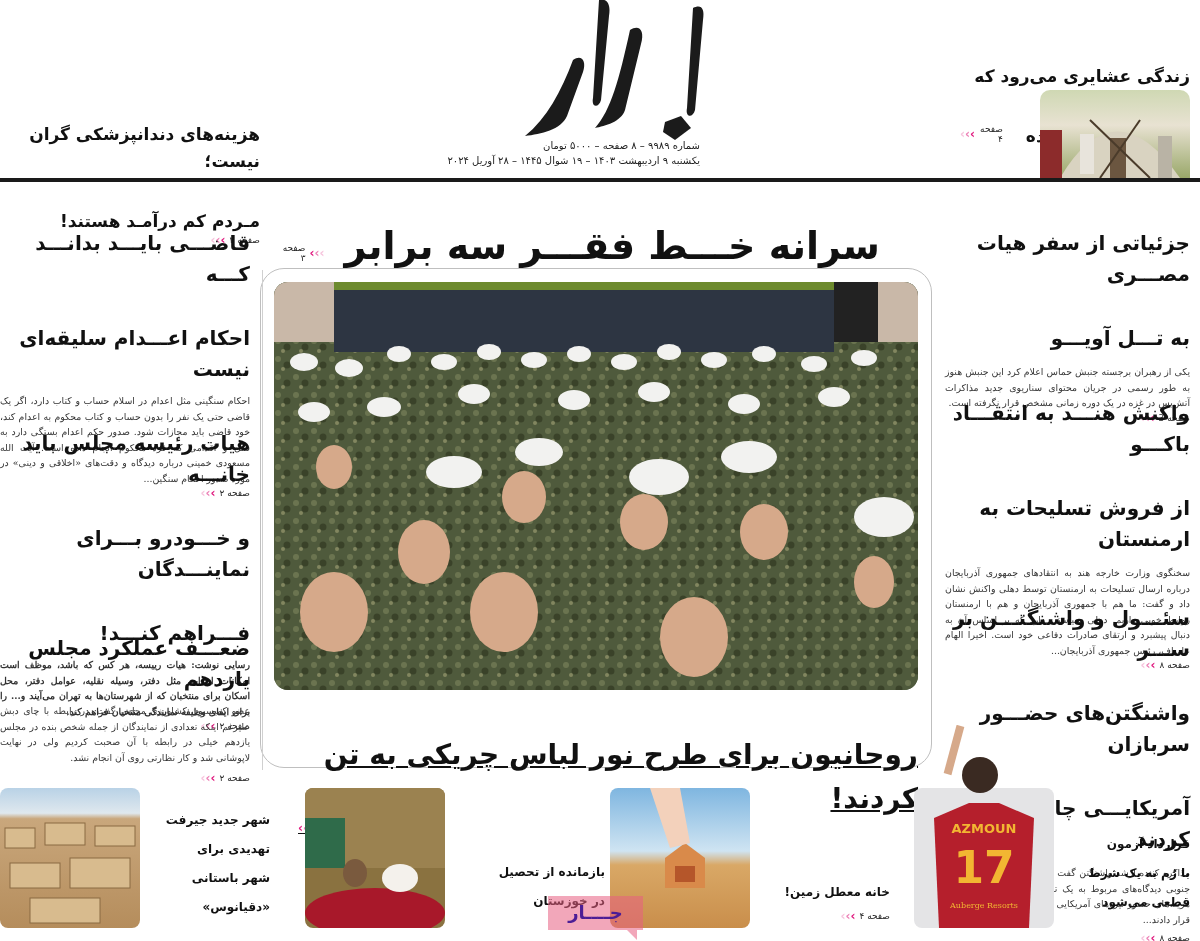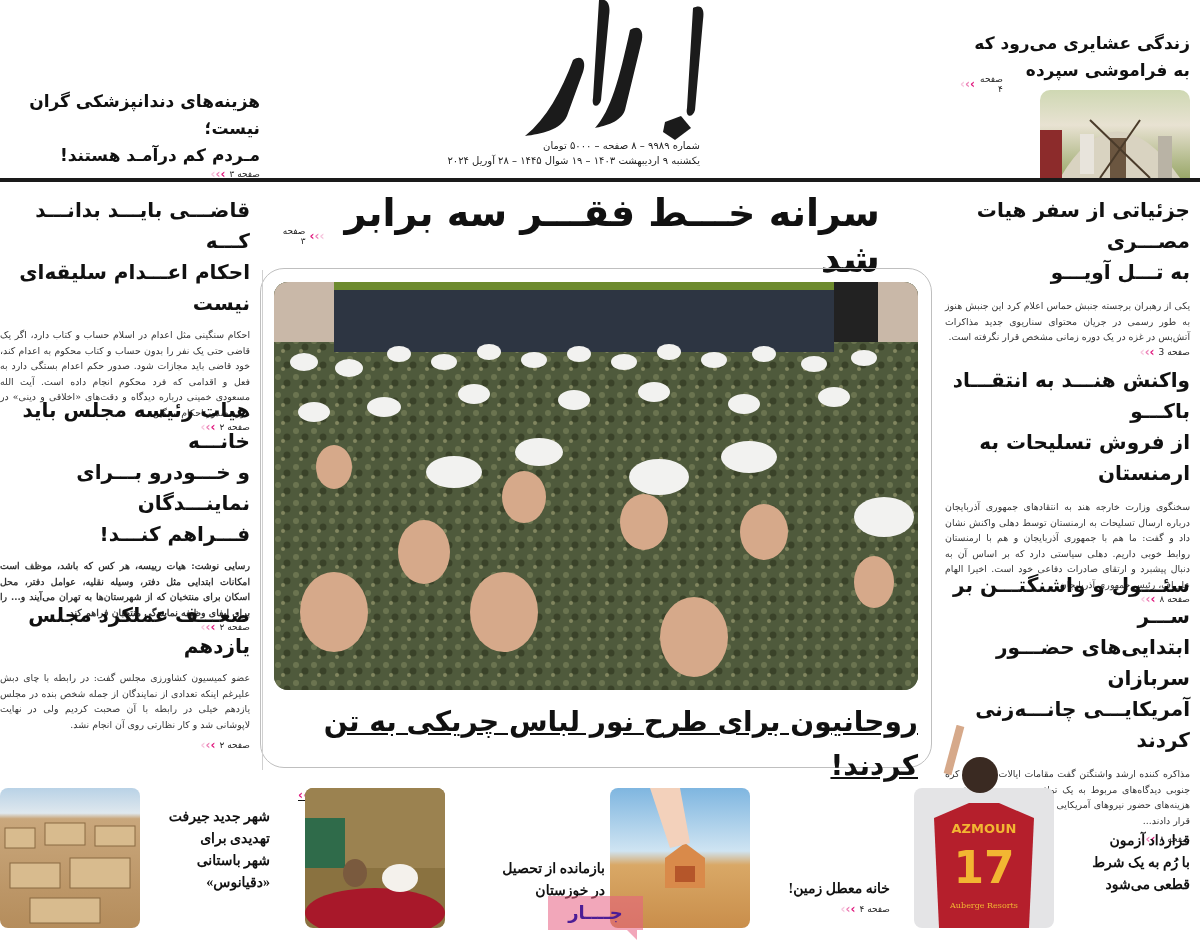--- a/index.html
+++ b/index.html
@@ -8,21 +8,21 @@
 
   .abs { position: absolute; }
 
   
   .masthead-logo { left: 455px; top: 0; width: 260px; height: 140px; }
   .masthead-logo svg { width: 100%; height: 100%; }
   .masthead-info { left: 430px; top: 138px; width: 270px; text-align: right; font-size: 10px; line-height: 15px; color: #222; }
   .rule-top { left: 0; top: 178px; width: 1200px; height: 4px; background: #1a1a1a; }
 
   
-  .hl { font-family: "DejaVu Sans", sans-serif; font-weight: 900; color: #111; text-align: right; }
+  .hl { font-family: "DejaVu Sans", sans-serif; font-weight: 900; color: #111; text-align: right; margin-top: 33px; }
   .hl-xl { font-size: 38px; line-height: 46px; letter-spacing: -1px; font-weight: bold; }
   .hl-l { font-size: 20px; line-height: 31px; font-weight: bold; }
   .hl-m { font-size: 17px; line-height: 27px; font-weight: bold; }
   .body-text { font-family: "DejaVu Serif", serif; font-size: 9.4px; line-height: 15.5px; color: #333; text-align: justify; text-align-last: right; }
 
   .pg { display: flex; align-items: center; gap: 4px; font-size: 9px; color: #222; direction: rtl; }
   .pg .arrows { display: inline-flex; direction: ltr; gap: 0; }
   .pg .arrows span { display: inline-block; font-size: 12px; font-weight: bold; line-height: 10px; }
   .pg .a1 { color: #e0187e; }
   .pg .a2 { color: #ec80b6; }
@@ -40,21 +40,21 @@
            background: #4c5a3a; }
   .photo-caption { left: 298px; top: 700px; width: 620px; text-decoration: underline; }
 
   
   .col-right { left: 945px; width: 245px; }
   .col-left { left: 0; width: 250px; }
   .vrule-left { left: 262px; top: 270px; width: 1px; height: 500px; background: #d0d0d0; }
 
   
   .thumb { border-radius: 8px; overflow: hidden; }
-  .b-head { font-weight: bold; font-size: 14px; line-height: 22px; color: #111; text-align: right; font-family: Liberation Serif, serif; }
+  .b-head { font-weight: bold; font-size: 12px; line-height: 29px; color: #111; text-align: right; }
 
   .watermark { left: 548px; top: 896px; width: 95px; height: 34px; background: rgba(232,95,130,0.55); color: #4c1d95; font-weight: bold; font-size: 18px; text-align: center; line-height: 34px; }
   .watermark::after { content:""; position:absolute; right:6px; bottom:-10px; border-left:10px solid transparent; border-top:10px solid rgba(232,95,130,0.55); }
 </style>
 </head>
 <body>
 
 <div class="abs masthead-logo">
   <svg viewBox="0 0 260 140">
 
@@ -214,21 +214,21 @@
         <span class="a3">‹</span>
         <span class="a2">‹</span>
         <span class="a1">‹</span>
       </span>
     <span style="direction:rtl;">صفحه ۸</span>
   </div>
 </div>
 
 <div class="abs col-right" style="top:570px;">
   <div class="hl hl-l">سئـــول و واشنگتـــن بر ســـر</div>
-  <div class="hl hl-l">ابتدایی‌های حضـــور سربازان</div>
+  <div class="hl hl-l">واشنگتن‌های حضـــور سربازان</div>
   <div class="hl hl-l">آمریکایـــی چانـــه‌زنی کردند</div>
   <p class="body-text" style="margin-top:10px;">مذاکره کننده ارشد واشنگتن گفت مقامات ایالات متحده و کره جنوبی دیدگاه‌های مربوط به یک توافق جدید در مورد تقسیم هزینه‌های حضور نیروهای آمریکایی در کره جنوبی را مورد بحث قرار دادند...</p>
   <div class="pg" style="justify-content:flex-end; direction:ltr; margin-top:6px;">
     <span class="arrows">
         <span class="a3">‹</span>
         <span class="a2">‹</span>
         <span class="a1">‹</span>
       </span>
     <span style="direction:rtl;">صفحه ۸</span>
   </div>

